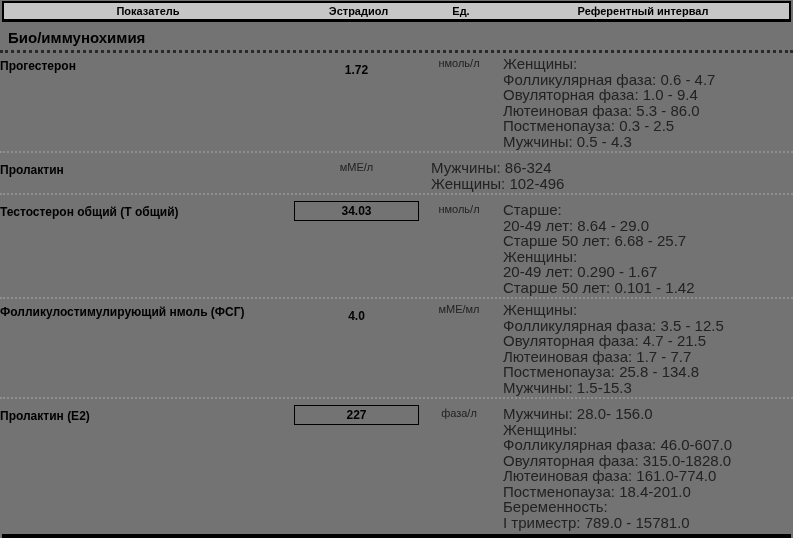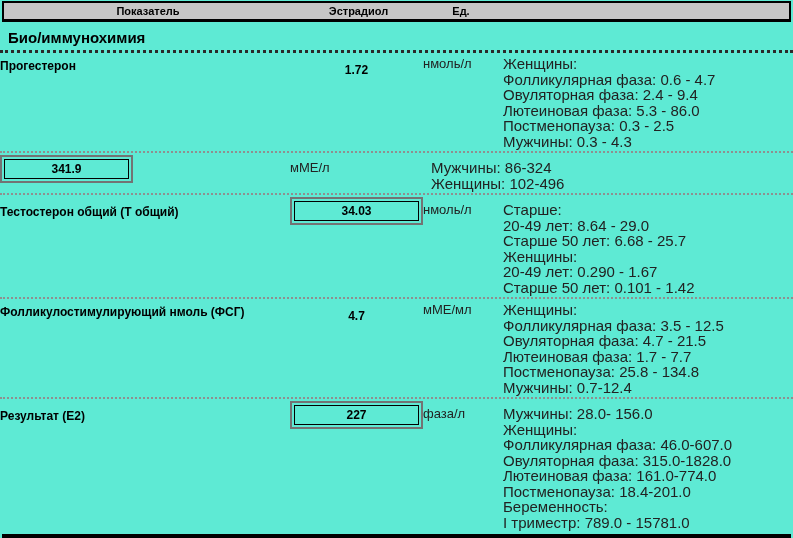--- a/index.html
+++ b/index.html
@@ -1,18 +1,18 @@
 <!DOCTYPE html>
 <html><head>
 <meta charset="utf-8">
 <style>
   html, body { margin: 0; padding: 0; background: #ffffff; }
   .page {
     width: 793px; height: 538px;
-    background: #5eead4;
+    background: #737373;
     font-family: "Liberation Sans", sans-serif;
     color: #000;
     overflow: hidden;
     box-sizing: border-box;
   }
   
   .header-row {
     margin: 1px 2px 0 2px;
     background: #c6c6c6;
     border: 2px solid #000;
@@ -68,22 +68,22 @@
     border: 1px solid #000;
     font-weight: bold;
     font-size: 12px;
     line-height: 16px;
     text-align: center;
     padding: 1px 0;
   }
   .row:not(.boxed) .result-box,
   .row:not(.boxed) .result-box-inner { border-color: transparent; }
   .cell-unit {
-    text-align: left;
-    font-size: 13px;
+    text-align: center;
+    font-size: 11px;
     line-height: 15.5px;
     color: #222;
   }
   .cell-refs { padding-left: 8px; }
   .ref-line {
     font-size: 15px;
     line-height: 15.5px;
     color: #222;
     white-space: nowrap;
   }
@@ -100,50 +100,47 @@
 </style>
 </head>
 <body>
 
 <div class="page">
 
   <div class="header-row" style="background: rgb(198, 198, 198);">
     <div class="header-cell">Показатель</div>
     <div class="header-cell">Эстрадиол</div>
     <div class="header-cell">Ед.</div>
+    <div class="header-cell">Референтный интервал</div>
   </div>
 
   <div class="section-title">Био/иммунохимия</div>
   <div class="section-divider"></div>
 
   <div class="rows" id="rows-container">
   <div class="row">
     <div class="cell-name">Прогестерон</div>
     <div class="cell-result">
       <div class="result-box">
         <div class="result-box-inner">1.72</div>
       </div>
     </div>
     <div class="cell-unit">нмоль/л</div>
     <div class="cell-refs">
           <div class="ref-line">Женщины:</div>
           <div class="ref-line">Фолликулярная фаза: 0.6 - 4.7</div>
-          <div class="ref-line">Овуляторная фаза: 2.4 - 9.4</div>
+          <div class="ref-line">Овуляторная фаза: 1.0 - 9.4</div>
           <div class="ref-line">Лютеиновая фаза: 5.3 - 86.0</div>
           <div class="ref-line">Постменопауза: 0.3 - 2.5</div>
-          <div class="ref-line">Мужчины: 0.3 - 4.3</div>
+          <div class="ref-line">Мужчины: 0.5 - 4.3</div>
         </div>
   </div>
 
   <div class="row boxed">
-    <div class="cell-result">
-      <div class="result-box">
-        <div class="result-box-inner">341.9</div>
-      </div>
-    </div>
+    <div class="cell-name">Пролактин</div>
     <div class="cell-unit">мМЕ/л</div>
     <div class="cell-refs">
           <div class="ref-line">Мужчины: 86-324</div>
           <div class="ref-line">Женщины: 102-496</div>
         </div>
   </div>
 
   <div class="row boxed">
     <div class="cell-name">Тестостерон общий (Т общий)</div>
     <div class="cell-result">
@@ -159,36 +156,36 @@
           <div class="ref-line">Женщины:</div>
           <div class="ref-line">20-49 лет: 0.290 - 1.67</div>
           <div class="ref-line">Старше 50 лет: 0.101 - 1.42</div>
         </div>
   </div>
 
   <div class="row">
     <div class="cell-name">Фолликулостимулирующий нмоль (ФСГ)</div>
     <div class="cell-result">
       <div class="result-box">
-        <div class="result-box-inner">4.7</div>
+        <div class="result-box-inner">4.0</div>
       </div>
     </div>
     <div class="cell-unit">мМЕ/мл</div>
     <div class="cell-refs">
           <div class="ref-line">Женщины:</div>
           <div class="ref-line">Фолликулярная фаза: 3.5 - 12.5</div>
           <div class="ref-line">Овуляторная фаза: 4.7 - 21.5</div>
           <div class="ref-line">Лютеиновая фаза: 1.7 - 7.7</div>
           <div class="ref-line">Постменопауза: 25.8 - 134.8</div>
-          <div class="ref-line">Мужчины: 0.7-12.4</div>
+          <div class="ref-line">Мужчины: 1.5-15.3</div>
         </div>
   </div>
 
   <div class="row boxed">
-    <div class="cell-name">Результат (Е2)</div>
+    <div class="cell-name">Пролактин (Е2)</div>
     <div class="cell-result">
       <div class="result-box">
         <div class="result-box-inner">227</div>
       </div>
     </div>
     <div class="cell-unit">фаза/л</div>
     <div class="cell-refs">
           <div class="ref-line">Мужчины: 28.0- 156.0</div>
           <div class="ref-line">Женщины:</div>
           <div class="ref-line">Фолликулярная фаза: 46.0-607.0</div>

